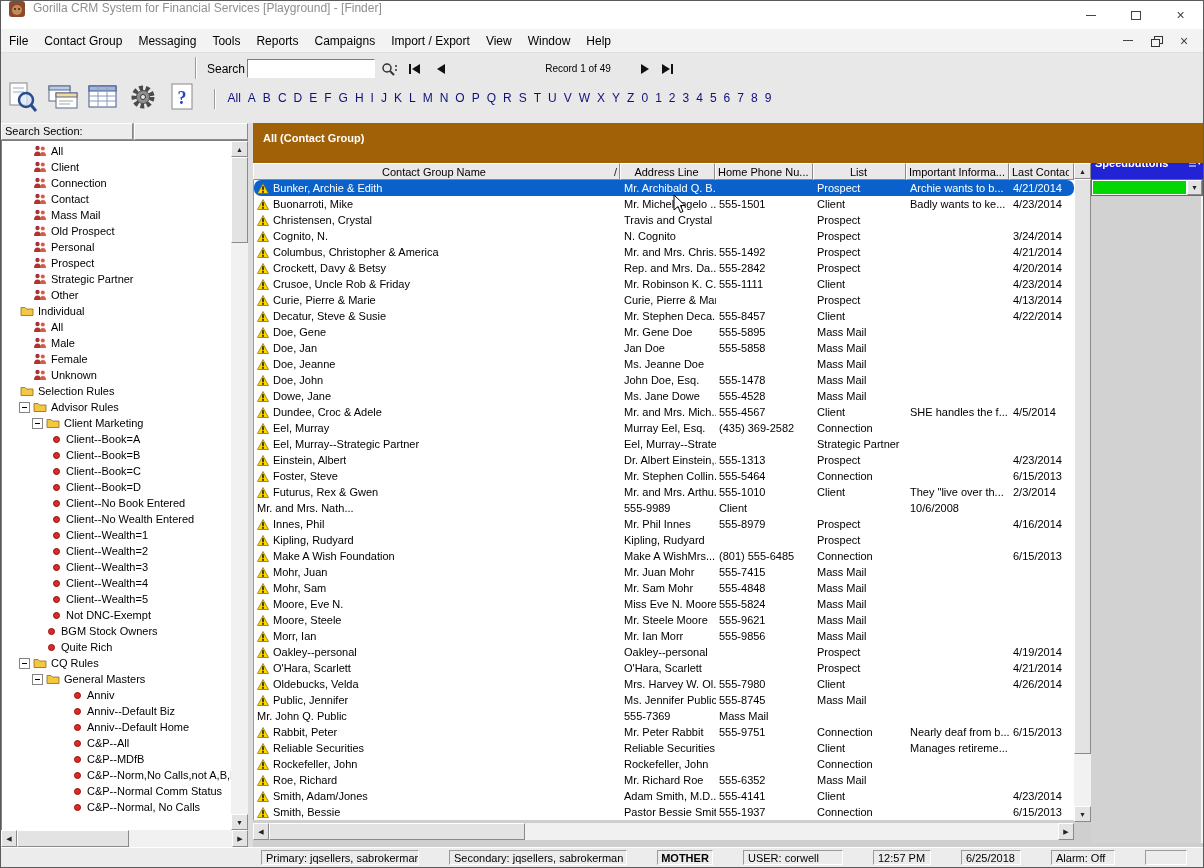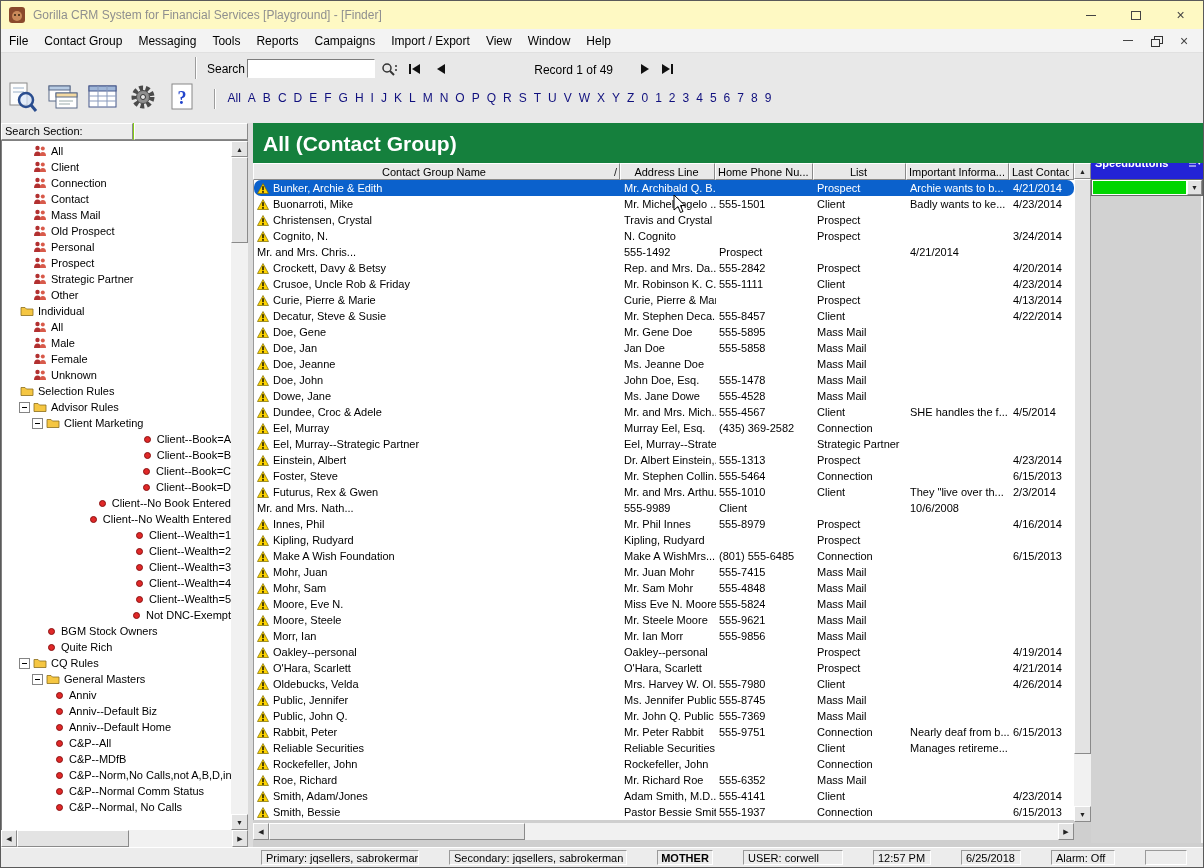--- a/index.html
+++ b/index.html
@@ -1,21 +1,21 @@
 <!DOCTYPE html>
 <html><head>
 <meta charset="utf-8">
 <style>
   *{margin:0;padding:0;box-sizing:border-box;}
   html,body{width:1204px;height:868px;overflow:hidden;}
   body{font-family:"Liberation Sans",sans-serif;font-size:11px;background:#e8e8e8;color:#000;}
   .window{width:1204px;height:868px;display:flex;flex-direction:column;border:1px solid #5a5a5a;background:#e8e8e8;position:relative;overflow:hidden;}
 
   
-  .titlebar{height:28px;background:#fef9c3;display:flex;align-items:center;padding-left:8px;flex:none;}
+  .titlebar{height:28px;background:#ffffff;display:flex;align-items:flex-start;padding-left:8px;flex:none;}
   .app-icon{width:16px;height:16px;margin-right:8px;flex:none;display:flex;}
   .titlebar .title{color:#8f8f8f;font-size:12px;flex:1;white-space:nowrap;overflow:hidden;}
   .tb-btn{width:45px;height:28px;display:flex;align-items:center;justify-content:center;color:#333;font-size:13px;flex:none;}
   .glyph-min{display:inline-block;width:10px;height:1px;background:#444;}
   .glyph-max{display:inline-block;width:10px;height:9px;border:1px solid #444;}
   .glyph-close{font-size:14px;color:#444;line-height:1;}
 
   
   .menubar{height:24px;background:#f3f3f3;display:flex;align-items:center;flex:none;border-bottom:1px solid #e0e0e0;}
   .menu-items{display:flex;align-items:center;height:100%;}
@@ -31,38 +31,38 @@
   .big-icons{position:absolute;left:6px;top:26px;display:flex;gap:8px;}
   .tool-icon{width:32px;height:36px;display:flex;align-items:center;justify-content:center;}
   .vsep{position:absolute;width:2px;border-left:1px solid #9c9c9c;border-right:1px solid #ffffff;}
   .sep-search{left:194px;top:4px;height:22px;}
   .sep-alpha{left:213px;top:36px;height:20px;}
   .search-label{position:absolute;left:206px;top:9px;font-size:12px;}
   .search-input{position:absolute;left:246px;top:6px;width:128px;height:19px;border:1px solid;border-color:#7d7d7d #ffffff #ffffff #7d7d7d;background:#fff;font-family:"Liberation Sans",sans-serif;font-size:11px;padding:0 3px;outline:none;}
   .search-opt{position:absolute;left:379px;top:8px;width:18px;height:16px;display:flex;align-items:center;justify-content:center;}
   .vcr{position:absolute;top:8px;width:20px;height:16px;display:flex;align-items:center;justify-content:center;}
   .vcr-first{left:404px;} .vcr-prev{left:430px;} .vcr-next{left:634px;} .vcr-last{left:656px;}
-  .record-status{position:absolute;left:472px;top:10px;width:140px;text-align:right;font-size:12px;}
+  .record-status{position:absolute;left:507px;top:10px;width:140px;text-align:center;font-size:10px;}
   .alphabet{position:absolute;left:223px;top:38px;display:flex;}
   .alpha-item{min-width:9px;padding:0 3.5px;text-align:center;font-size:12px;color:#10107e;}
 
   
   .content{flex:1;display:flex;overflow:hidden;}
   .left-panel{width:247px;flex:none;display:flex;flex-direction:column;background:#e2e2e2;}
   .splitter{width:5px;flex:none;background:#dcdcdc;}
   .main-panel{flex:1;display:flex;flex-direction:column;overflow:hidden;}
 
   
   .section-header{height:17px;display:flex;flex:none;background:#84cc16;font-size:11px;}
   .sh-label,.sh-rest{border:1px solid;border-color:#ffffff #8a8a8a #8a8a8a #ffffff;background:#ececec;padding:1px 3px;white-space:nowrap;overflow:hidden;}
   .sh-label{width:132px;} .sh-rest{flex:1;margin-left:1px;}
   .tree-wrap{flex:1;display:flex;overflow:hidden;background:#fff;border-left:1px solid #808080;border-top:1px solid #808080;}
   .tree{flex:1;overflow:hidden;padding-top:2px;}
   .tree-item{height:16px;display:flex;align-items:center;white-space:nowrap;overflow:hidden;}
-  .level-0{padding-left:4px;} .level-1{padding-left:17px;} .level-2{padding-left:30px;} .level-3{padding-left:22px;justify-content:flex-end;} .level-4{padding-left:38px;}
+  .level-0{padding-left:4px;} .level-1{padding-left:17px;} .level-2{padding-left:30px;} .level-3{padding-left:35px;} .level-4{padding-left:56px;}
   .expander{width:11px;height:11px;border:1px solid #848484;background:#fff;margin-right:3px;flex:none;display:none;position:relative;}
   .exp-minus .expander{display:block;}
   .exp-minus .expander::after{content:"";position:absolute;left:2px;top:4px;width:5px;height:1px;background:#000;}
   .exp-blank .expander{display:block;visibility:hidden;}
   .ticon{display:none;margin-right:4px;flex:none;}
   .icon-people .ticon.people{display:block;}
   .icon-folder .ticon.folder{display:block;}
   .icon-dot .ticon.dot{display:block;width:7px;height:7px;border-radius:50%;background:#e02828;border:1px solid #8a1010;margin-left:2px;margin-right:6px;}
   .tree-label{font-size:11px;}
 
@@ -75,21 +75,21 @@
   .vscroll .sc-thumb{width:17px;}
   .hscroll .sc-thumb{height:17px;}
   .sc-track{flex:1;background:#f1f1f1;}
   .tree-vscroll .sc-thumb{height:86px;}
   .tree-hscroll .sc-thumb{width:112px;}
   .table-vscroll{height:659px;}
   .table-vscroll .sc-thumb{height:575px;}
   .table-hscroll .sc-thumb{width:256px;}
 
   
-  .main-title{height:40px;flex:none;background:#15803d;color:#fff;font-size:21px;font-weight:bold;padding:9px 0 4px 10px;white-space:nowrap;}
+  .main-title{height:40px;flex:none;background:#a16207;color:#fff;font-size:11px;font-weight:bold;padding:9px 0 4px 10px;white-space:nowrap;}
   .main-body{flex:1;display:flex;background:#cfcfcf;overflow:hidden;}
   .table-col{width:821px;flex:none;display:flex;flex-direction:column;}
   .thead,.trow{display:grid;grid-template-columns:367px 95px 98px 93px 103px 1fr;}
   .thead{height:17px;flex:none;}
   .th{background:#e9e9e9;border:1px solid;border-color:#ffffff #8a8a8a #8a8a8a #ffffff;font-size:11px;display:flex;align-items:center;overflow:hidden;white-space:nowrap;padding:0 2px;}
   .th .lbl{overflow:hidden;white-space:nowrap;}
   .align-c .lbl{flex:1;text-align:center;}
   .align-l .lbl{text-align:left;}
   .th .sort{margin-left:auto;padding-left:2px;color:#222;}
   .rows{height:640px;flex:none;background:#fff;border-left:1px solid #9a9a9a;overflow:hidden;}
@@ -852,20 +852,30 @@
                   <span class="txt">Cognito, N.</span>
                 </div>
                 <div class="td">N. Cognito</div>
                 <div class="td"></div>
                 <div class="td">Prospect</div>
                 <div class="td"></div>
                 <div class="td">3/24/2014</div>
               </div>
 
               <div class="trow">
+                <div class="td name">
+                  <span class="warn">
+                    <svg width="12" height="11">
+                      <polygon points="6,0.5 11.5,10.5 0.5,10.5" fill="#ffd400" stroke="#7a6a00" stroke-width="0.7"></polygon>
+                      <rect x="5.3" y="3.2" width="1.4" height="4" fill="#000"></rect>
+                      <circle cx="6" cy="8.9" r="0.9" fill="#000"></circle>
+                    </svg>
+                  </span>
+                  <span class="txt">Columbus, Christopher &amp; America</span>
+                </div>
                 <div class="td">Mr. and Mrs. Chris...</div>
                 <div class="td">555-1492</div>
                 <div class="td">Prospect</div>
                 <div class="td"></div>
                 <div class="td">4/21/2014</div>
               </div>
 
               <div class="trow">
                 <div class="td name">
                   <span class="warn">
@@ -1354,30 +1364,20 @@
                   <span class="txt">Public, Jennifer</span>
                 </div>
                 <div class="td">Ms. Jennifer Public</div>
                 <div class="td">555-8745</div>
                 <div class="td">Mass Mail</div>
                 <div class="td"></div>
                 <div class="td"></div>
               </div>
 
               <div class="trow">
-                <div class="td name">
-                  <span class="warn">
-                    <svg width="12" height="11">
-                      <polygon points="6,0.5 11.5,10.5 0.5,10.5" fill="#ffd400" stroke="#7a6a00" stroke-width="0.7"></polygon>
-                      <rect x="5.3" y="3.2" width="1.4" height="4" fill="#000"></rect>
-                      <circle cx="6" cy="8.9" r="0.9" fill="#000"></circle>
-                    </svg>
-                  </span>
-                  <span class="txt">Public, John Q.</span>
-                </div>
                 <div class="td">Mr. John Q. Public</div>
                 <div class="td">555-7369</div>
                 <div class="td">Mass Mail</div>
                 <div class="td"></div>
                 <div class="td"></div>
               </div>
 
               <div class="trow">
                 <div class="td name">
                   <span class="warn">

